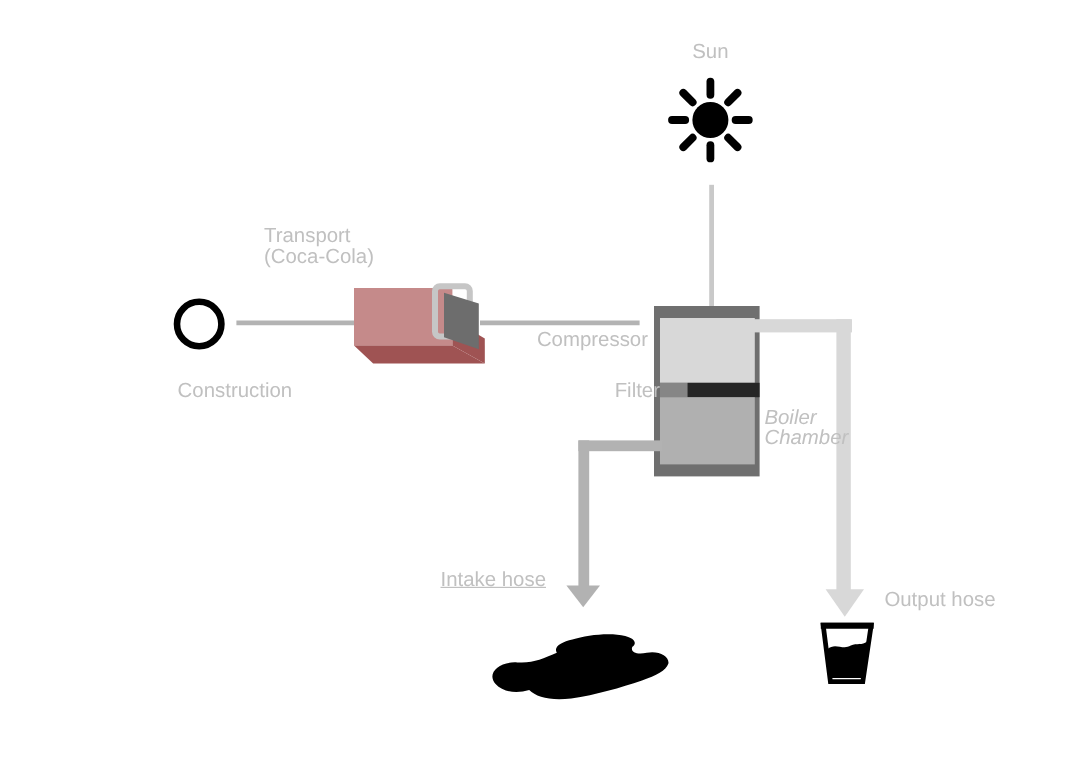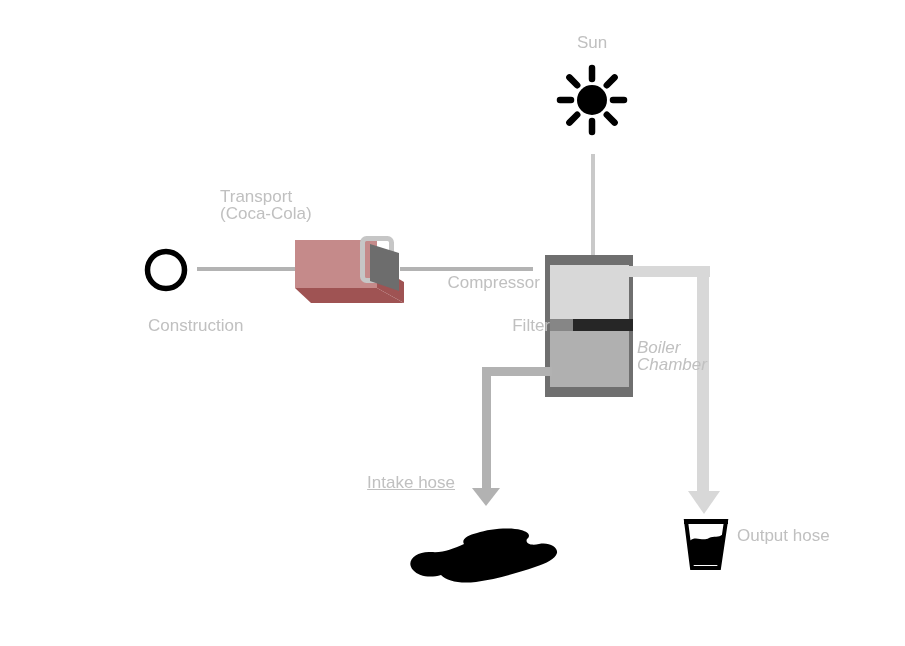--- a/index.html
+++ b/index.html
@@ -109,15 +109,15 @@
 
   <div class="lbl right" style="left:448px; top:317px; width:102px;">Filter</div>
 
   <div class="lbl" style="left:637px; top:339px;font-style:italic;">
     <div>Boiler</div>
     <div>Chamber</div>
   </div>
 
   <div class="lbl right" style="left:353px; top:474px; width:102px;text-decoration:underline;">Intake hose</div>
 
-  <div class="lbl" style="left:737px; top:491px;margin-top:36px;">Output hose</div>
+  <div class="lbl" style="left:737px; top:491px;">Output hose</div>
 
 </div>
 
 </body></html>

